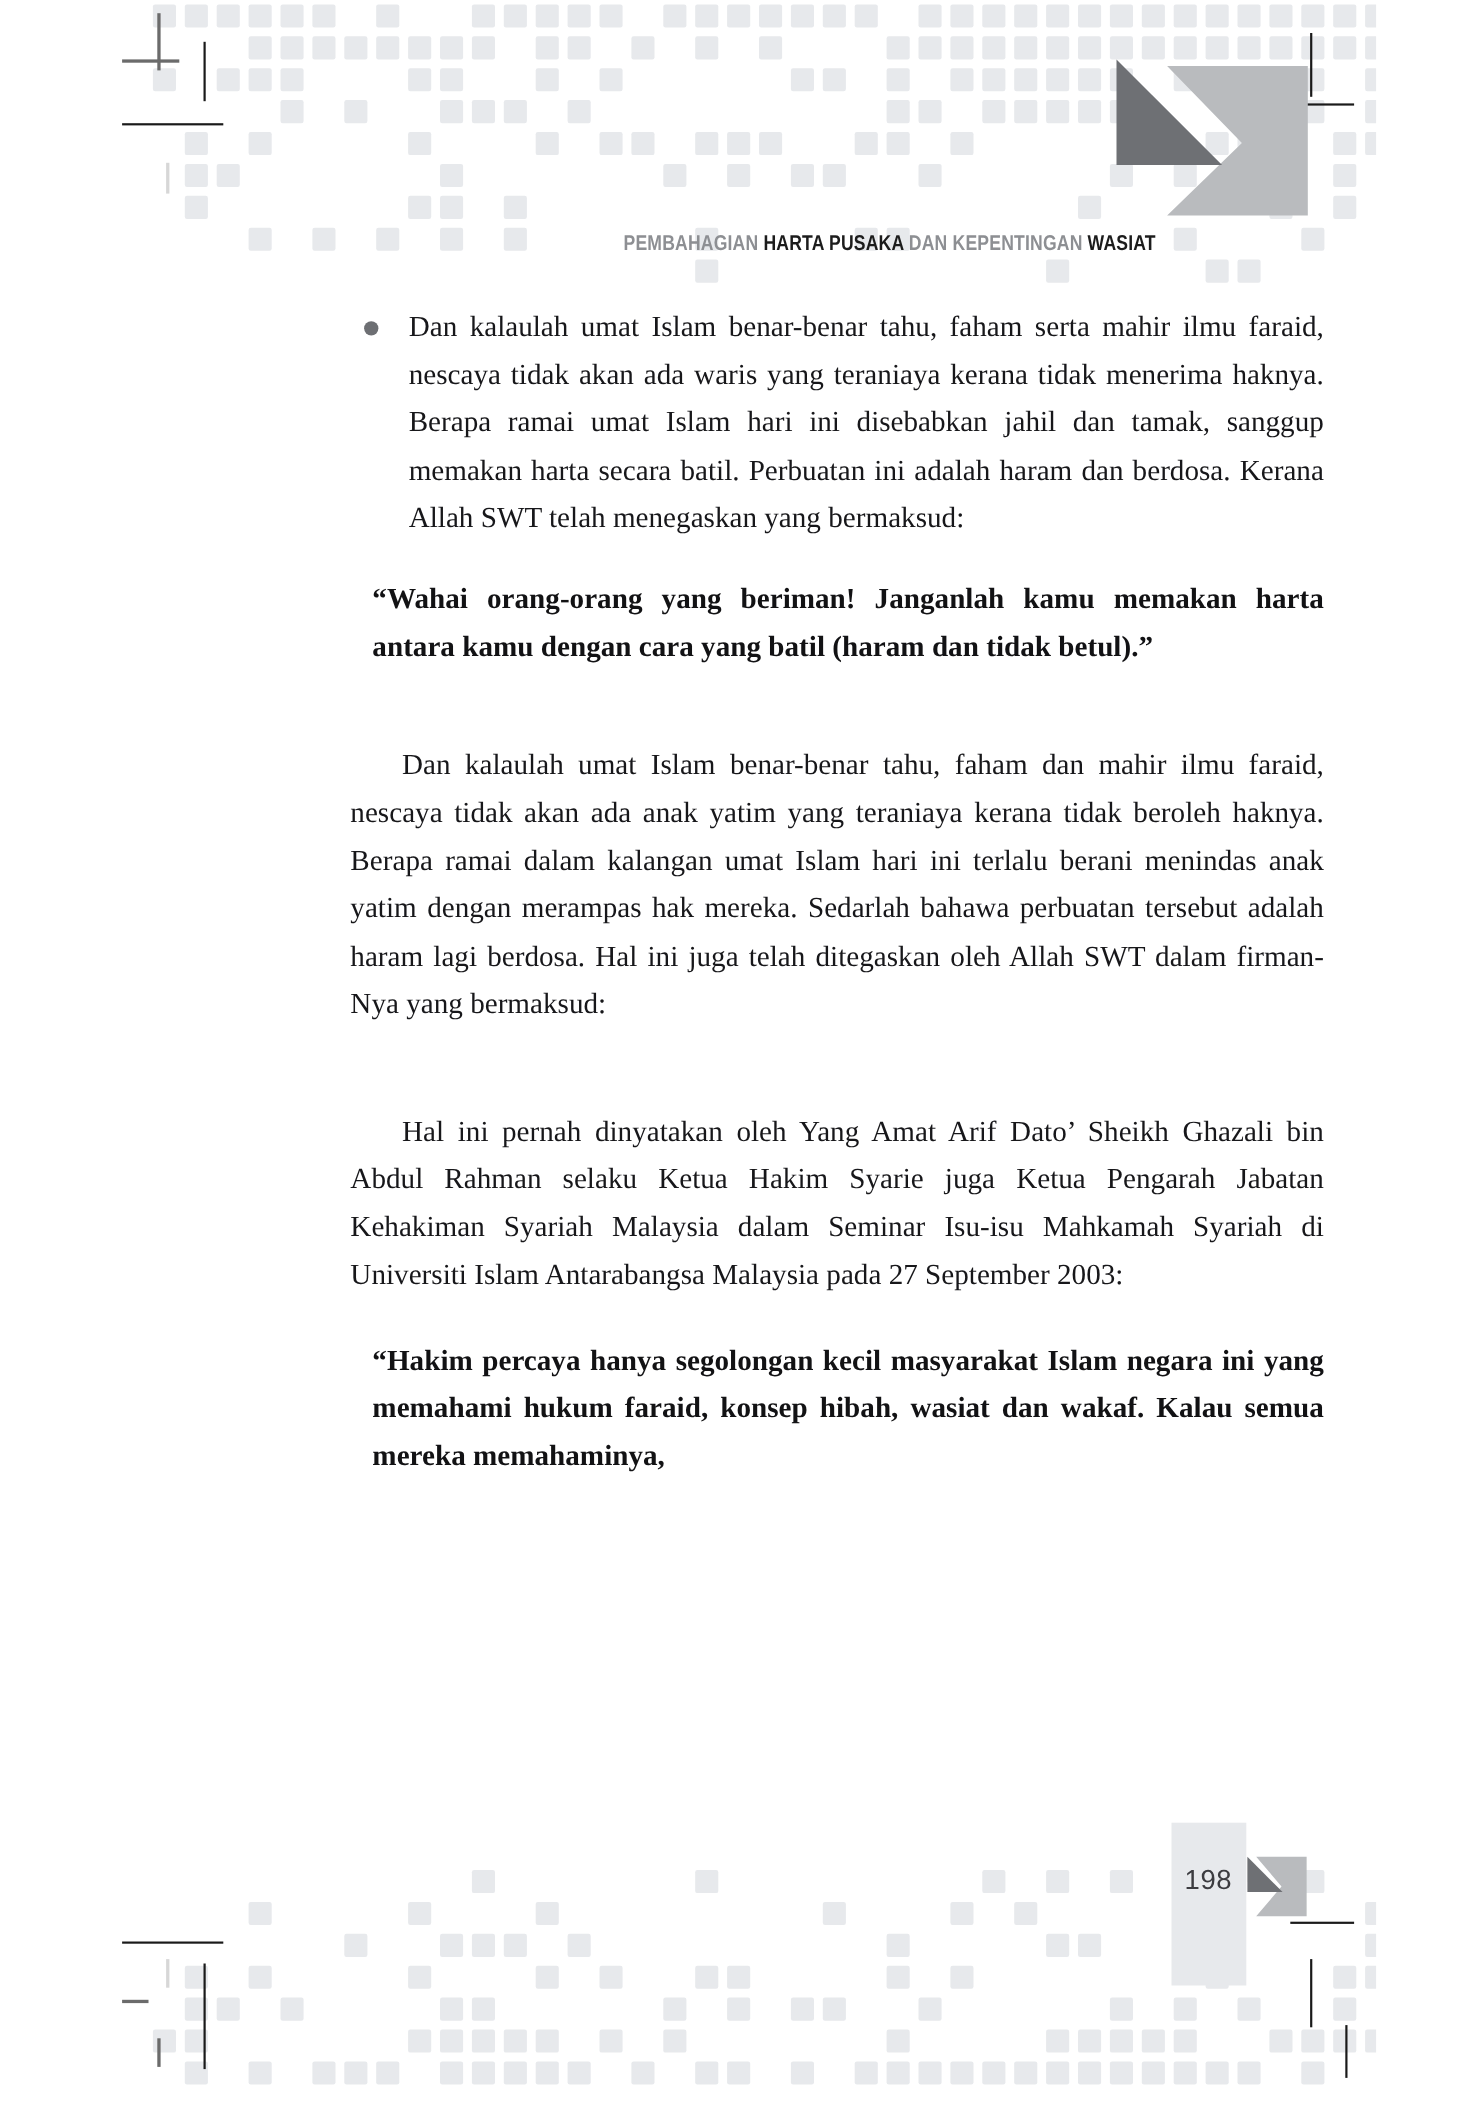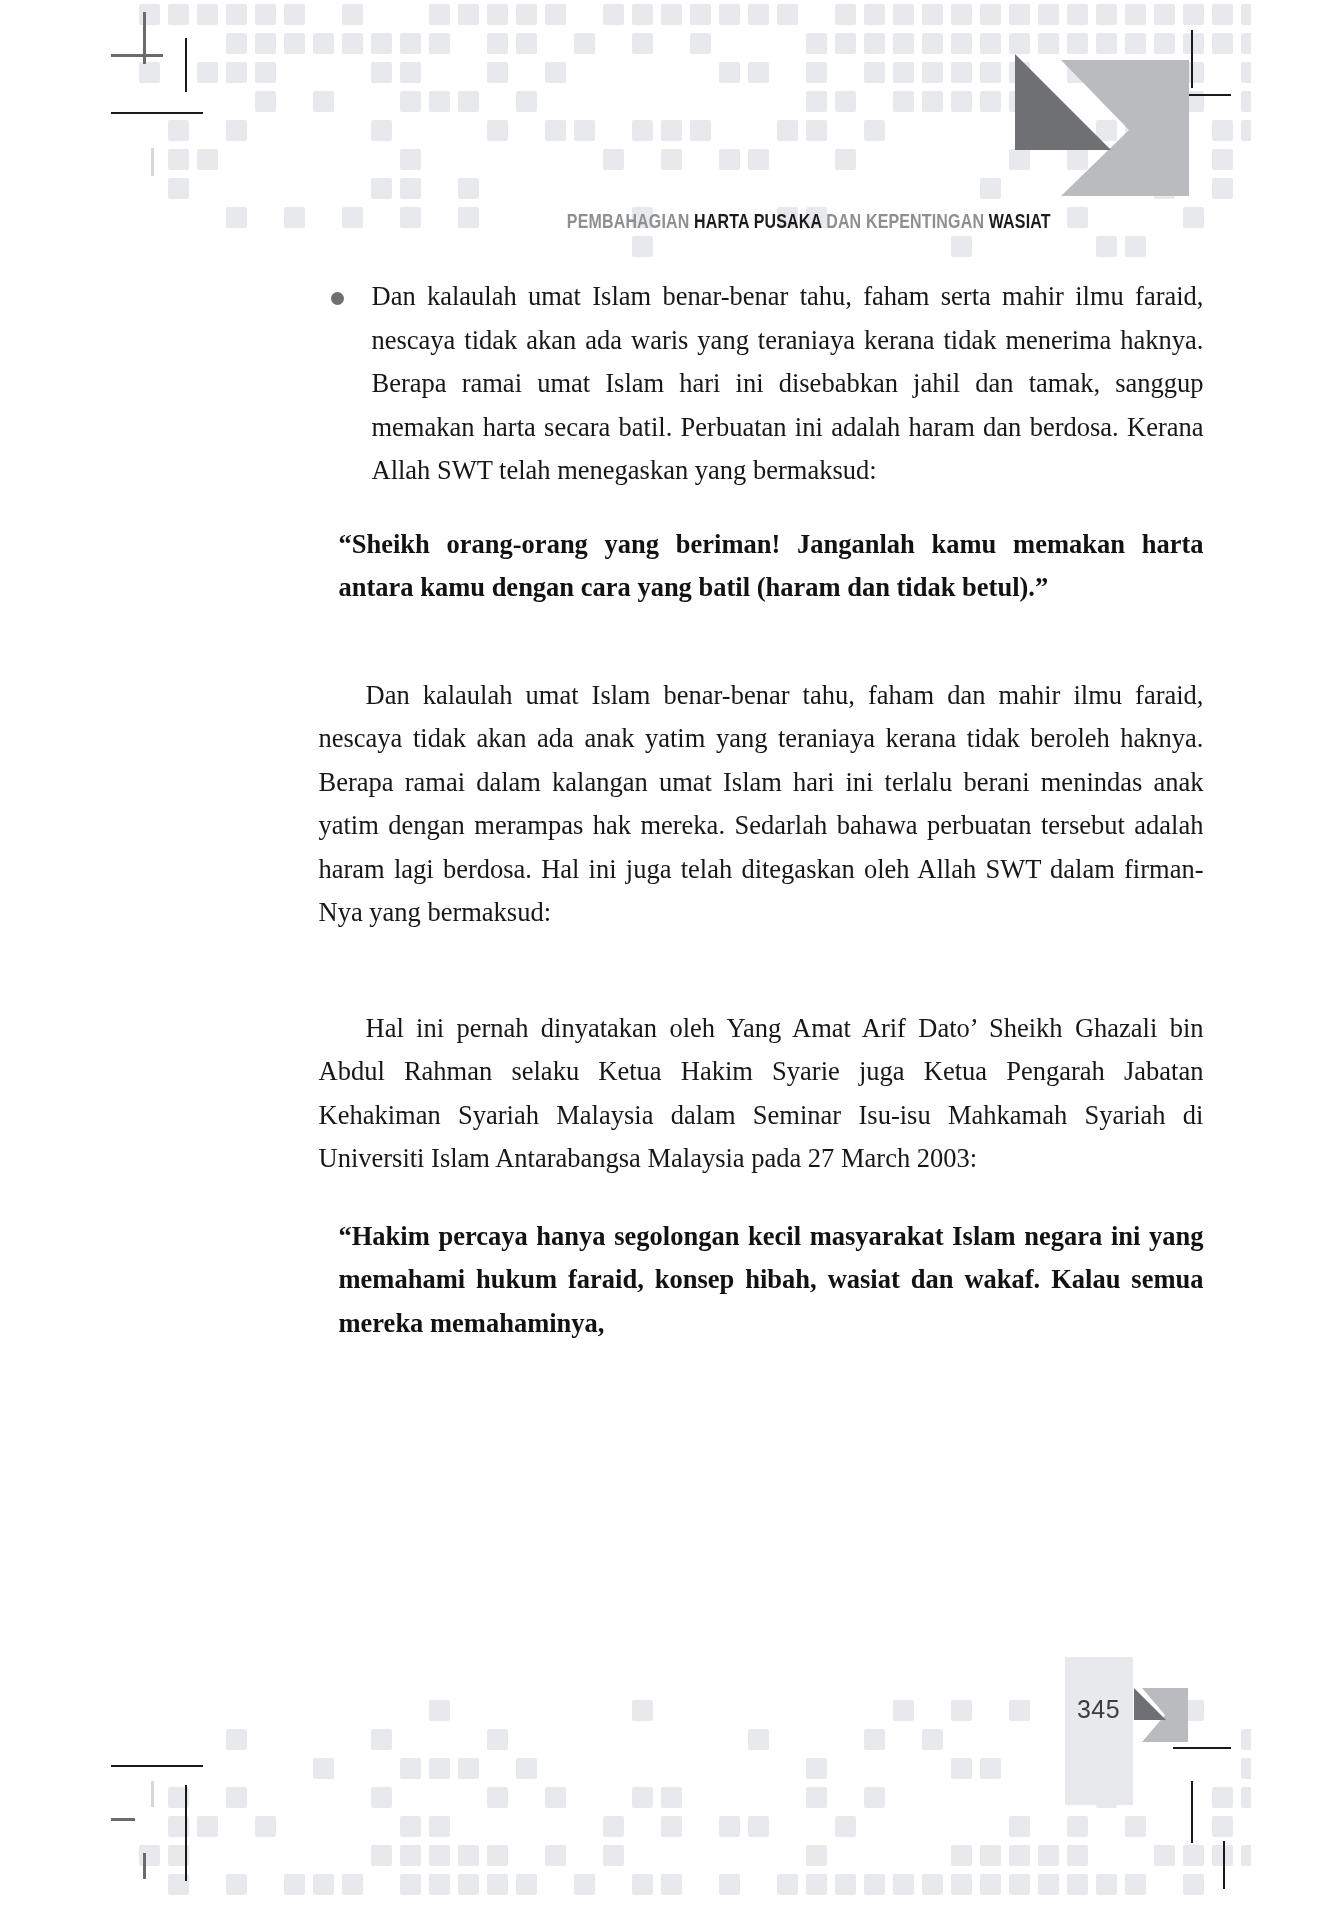--- a/index.html
+++ b/index.html
@@ -380,34 +380,34 @@
   <div id="content">
 
     <div class="bullet-para">
       <span class="bullet-dot"></span>
       <p class="para">Dan kalaulah umat Islam benar-benar tahu, faham serta mahir ilmu faraid, nescaya tidak akan ada waris yang teraniaya kerana tidak menerima haknya. Berapa ramai umat Islam hari ini disebabkan jahil dan tamak, sanggup memakan harta secara batil. Perbuatan ini adalah haram dan berdosa. Kerana Allah SWT telah menegaskan yang bermaksud:</p>
     </div>
 
     <div class="sp-30"></div>
 
     <div class="quote-wrap">
-      <p class="quote">“Sheikh orang-orang yang beriman! Janganlah kamu memakan harta antara kamu dengan cara yang batil (haram dan tidak betul).”</p>
+      <p class="quote">“Wahai orang-orang yang beriman! Janganlah kamu memakan harta antara kamu dengan cara yang batil (haram dan tidak betul).”</p>
       <div class="sp-18"></div>
     </div>
 
     <div class="sp-46"></div>
 
     <p class="para indent">Dan kalaulah umat Islam benar-benar tahu, faham dan mahir ilmu faraid, nescaya tidak akan ada anak yatim yang teraniaya kerana tidak beroleh haknya. Berapa ramai dalam kalangan umat Islam hari ini terlalu berani menindas anak yatim dengan merampas hak mereka. Sedarlah bahawa perbuatan tersebut adalah haram lagi berdosa. Hal ini juga telah ditegaskan oleh Allah SWT dalam firman-Nya yang bermaksud:</p>
 
     <div class="sp-34"></div>
 
 
     <div class="sp-38"></div>
 
-    <p class="para indent">Hal ini pernah dinyatakan oleh Yang Amat Arif Dato’ Sheikh Ghazali bin Abdul Rahman selaku Ketua Hakim Syarie juga Ketua Pengarah Jabatan Kehakiman Syariah Malaysia dalam Seminar Isu-isu Mahkamah Syariah di Universiti Islam Antarabangsa Malaysia pada 27 March 2003:</p>
+    <p class="para indent">Hal ini pernah dinyatakan oleh Yang Amat Arif Dato’ Sheikh Ghazali bin Abdul Rahman selaku Ketua Hakim Syarie juga Ketua Pengarah Jabatan Kehakiman Syariah Malaysia dalam Seminar Isu-isu Mahkamah Syariah di Universiti Islam Antarabangsa Malaysia pada 27 September 2003:</p>
 
     <div class="sp-34"></div>
 
     <div class="quote-wrap">
       <p class="quote">“Hakim percaya hanya segolongan kecil masyarakat Islam negara ini yang memahami hukum faraid, konsep hibah, wasiat dan wakaf. Kalau semua mereka memahaminya,</p>
     </div>
 
   </div>
 
   <div class="mosaic-band" id="mosaic-bottom">
@@ -522,21 +522,21 @@
       <div class="mosaic-sq" style="left: 1034px; top: 207px; width: 21px; height: 21px; background: rgb(231, 233, 236);"></div>
       <div class="mosaic-sq" style="left: 1092px; top: 207px; width: 21px; height: 21px; background: rgb(231, 233, 236);"></div>
       <div class="mosaic-sq" style="left: 1208px; top: 207px; width: 21px; height: 21px; background: rgb(231, 233, 236);"></div>
       <div class="mosaic-sq" style="left: 1237px; top: 207px; width: 21px; height: 21px; background: rgb(231, 233, 236);"></div>
       <div class="mosaic-sq" style="left: 1266px; top: 207px; width: 21px; height: 21px; background: rgb(231, 233, 236);"></div>
       <div class="mosaic-sq" style="left: 1295px; top: 207px; width: 21px; height: 21px; background: rgb(231, 233, 236);"></div>
       <div class="mosaic-sq" style="left: 1324px; top: 207px; width: 21px; height: 21px; background: rgb(231, 233, 236);"></div>
     </div>
 
   <div id="page-number-block">
-    <div id="page-number">345</div>
+    <div id="page-number">198</div>
   </div>
 
   <svg id="footer-mark" viewBox="0 0 56 58">
     <polygon points="56,2 56,56 10,56 33,29 10,2" fill="#b9bbbe"></polygon>
     <polygon points="2,2 2,34 34,34" fill="#6e7074"></polygon>
   </svg>
 
   <div class="crop-line dark" style="left:20px; bottom:150px; width:92px; height:2px;"></div>
   <div class="crop-line dark" style="left:94px; bottom:36px; width:2px; height:96px;"></div>
   <div class="crop-line faint" style="left:60px; bottom:110px; width:3px; height:26px;"></div>

